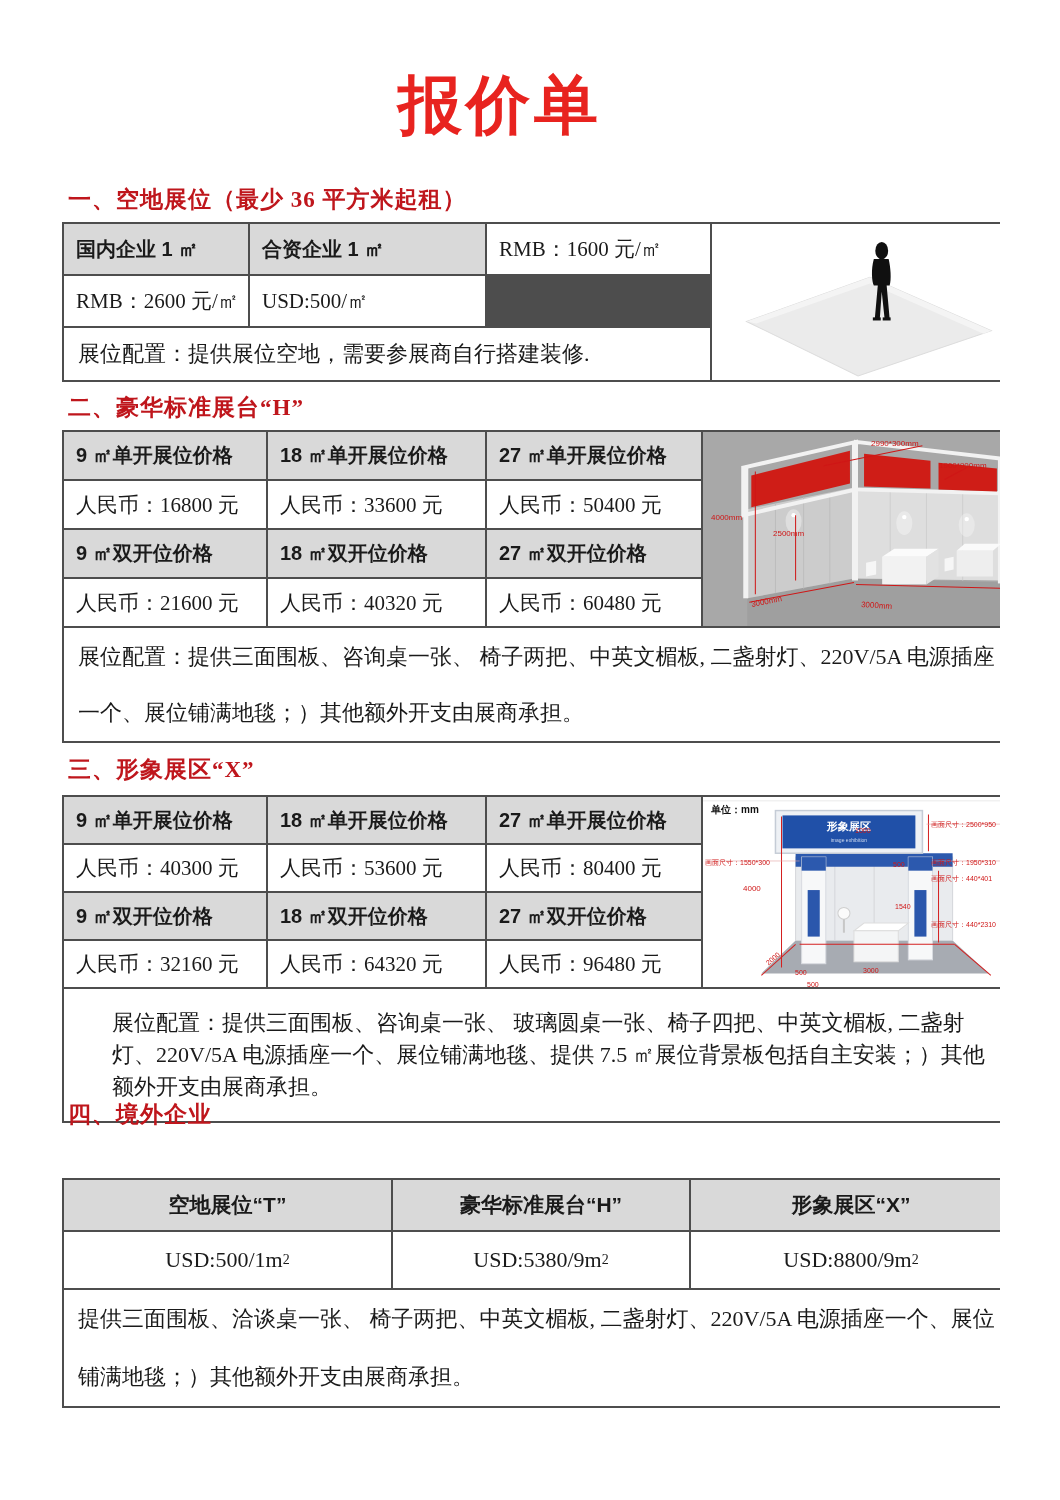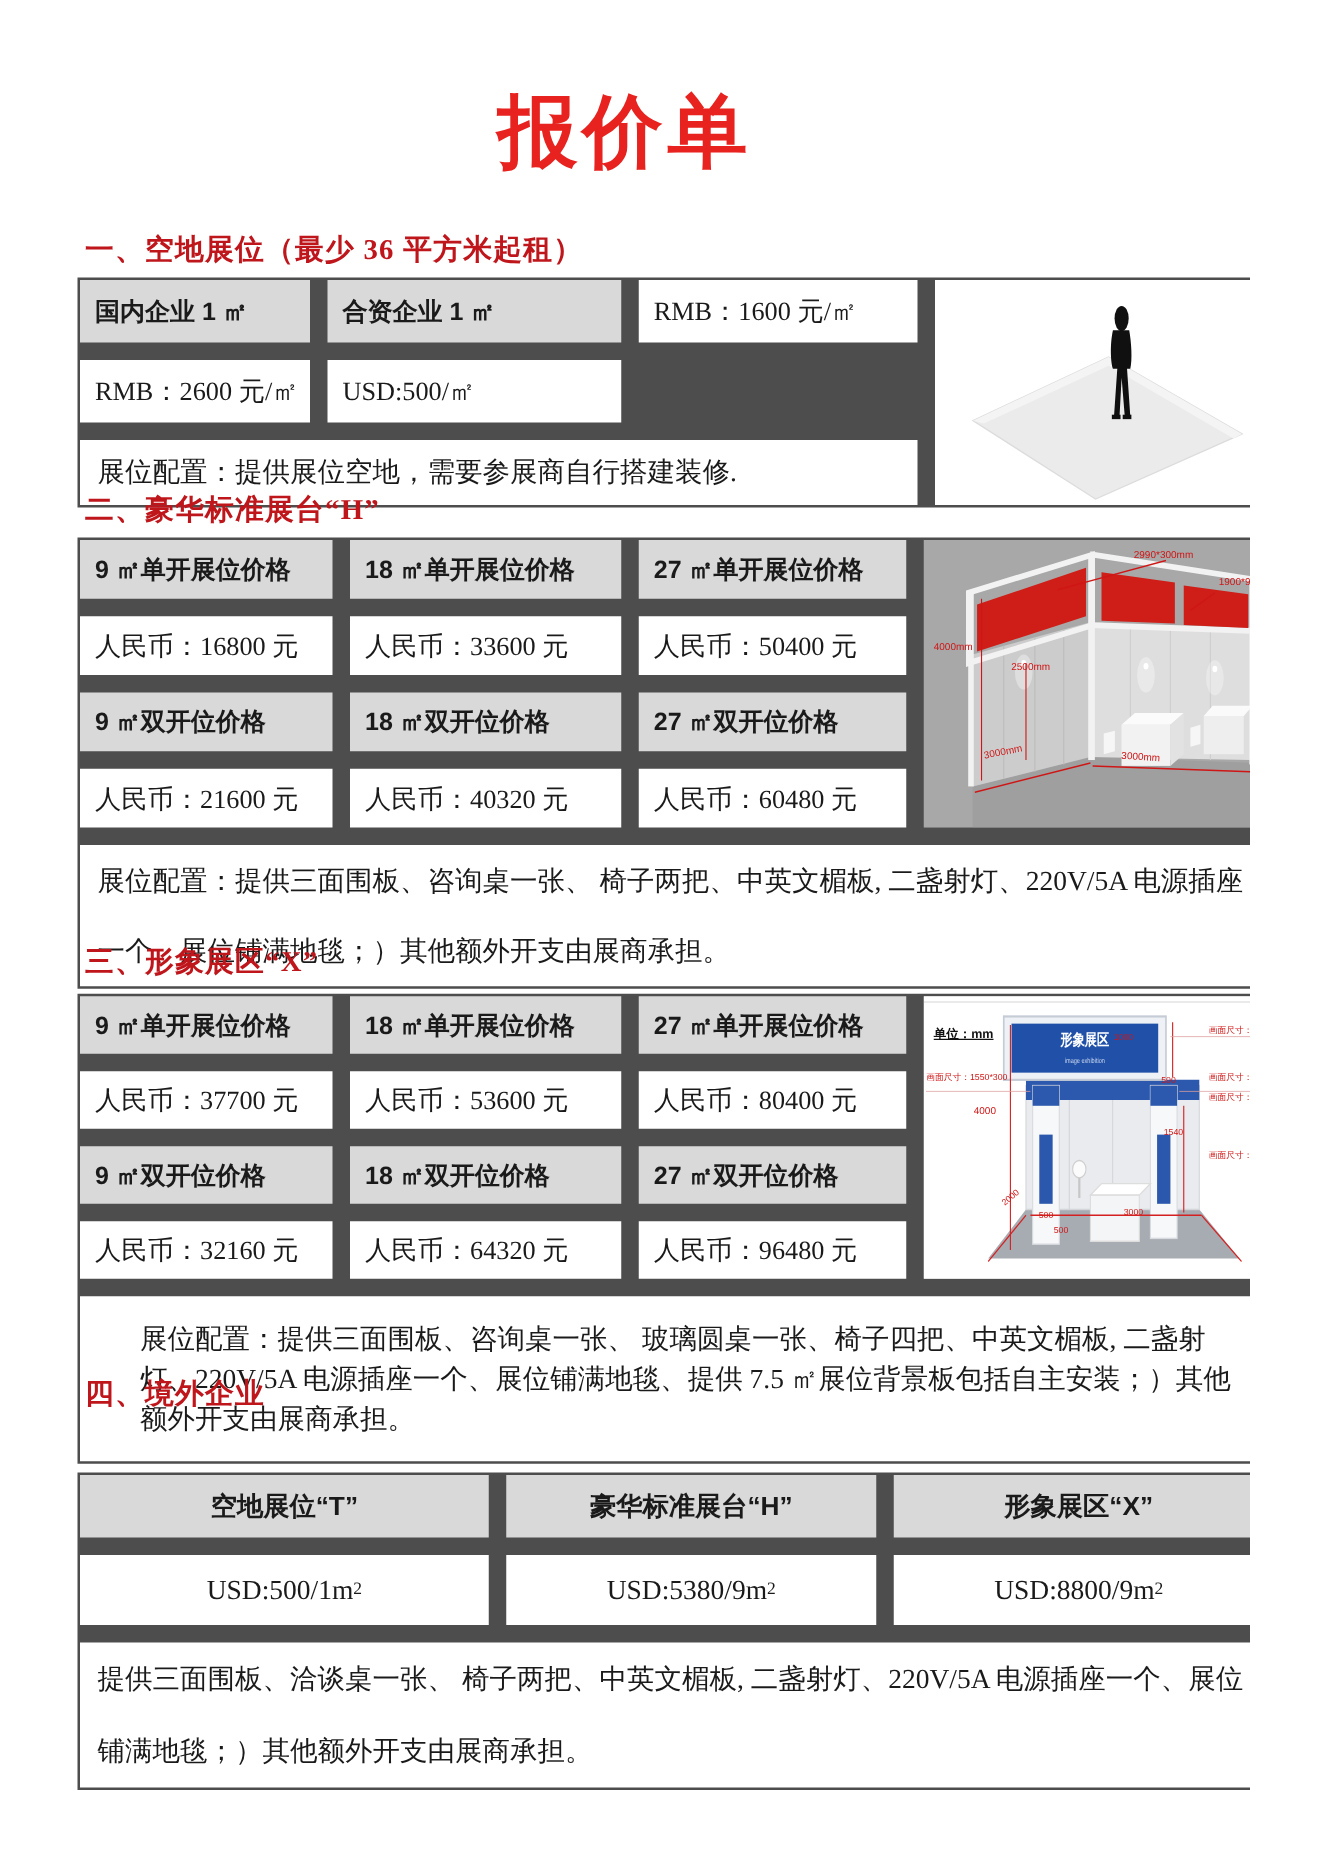--- a/index.html
+++ b/index.html
@@ -15,21 +15,21 @@
     font-family:"Liberation Sans","DejaVu Sans",sans-serif;
   }
   .sec-heading {
     position:absolute; left:68px; font-size:23px; font-weight:bold; color:#bf161c;
     font-family:"Liberation Serif","DejaVu Serif",serif; letter-spacing:1px;
   }
   #h1 { top:184px; } #h2 { top:392px; } #h3 { top:754px; } #h4 { top:1099px; }
 
   .tbl {
     position:absolute; left:62px; width:951px; background:#4d4d4d;
-    display:grid; gap:14px; padding:2px;
+    display:grid; gap:2px; padding:2px;
   }
   .cell {
     background:#fff; display:flex; align-items:center; padding:0 12px;
     font-size:21px; white-space:nowrap;
   }
   .cell.hd {
     background:#d9d9d9; font-weight:bold; font-size:20px;
     font-family:"Liberation Sans","DejaVu Sans",sans-serif;
   }
   .cell.cfg { white-space:normal; padding:0 14px; font-size:22px; }
@@ -196,37 +196,37 @@
         <line x1="224" y1="18" x2="224" y2="56" stroke="#d42020" stroke-width="1"></line>
         <line x1="58" y1="184" x2="92" y2="152" stroke="#d42020" stroke-width="1"></line>
         <line x1="96" y1="152" x2="250" y2="152" stroke="#d42020" stroke-width="1"></line>
         <line x1="250" y1="152" x2="286" y2="184" stroke="#d42020" stroke-width="1"></line>
         <line x1="222" y1="28" x2="302" y2="28" stroke="#e0a0a0" stroke-width="0.6"></line>
         <line x1="230" y1="66" x2="302" y2="66" stroke="#e0a0a0" stroke-width="0.6"></line>
         <line x1="2" y1="66" x2="96" y2="66" stroke="#e0a0a0" stroke-width="0.6"></line>
         <text x="145" y="34" text-anchor="middle" font-size="11" font-weight="bold" fill="#ffffff" font-family="Liberation Sans, sans-serif">形象展区</text>
         <text x="145" y="46" text-anchor="middle" font-size="5" fill="#cdd9ef" font-family="Liberation Sans, sans-serif">image exhibition</text>
       </svg>
-      <span class="ann black" style="left:8px; top:26px;text-decoration:underline;">单位：mm</span>
+      <span class="ann black" style="left:8px; top:8px;">单位：mm</span>
       <span class="ann small" style="left:228px; top:24px;">画面尺寸：2500*950</span>
       <span class="ann small" style="left:2px; top:62px;">画面尺寸：1550*300</span>
       <span class="ann small" style="left:228px; top:62px;">画面尺寸：1950*310</span>
       <span class="ann small" style="left:228px; top:78px;">画面尺寸：440*401</span>
       <span class="ann small" style="left:228px; top:124px;">画面尺寸：440*2310</span>
       <span class="ann" style="left:40px; top:88px;">4000</span>
       <span class="ann small" style="left:152px; top:30px;">1000</span>
       <span class="ann small" style="left:190px; top:64px;">500</span>
       <span class="ann small" style="left:192px; top:106px;">1540</span>
       <span class="ann small" style="left:62px; top:158px; transform:rotate(-40deg);">2000</span>
       <span class="ann small" style="left:92px; top:172px;">500</span>
       <span class="ann small" style="left:160px; top:170px;">3000</span>
       <span class="ann small" style="left:104px; top:184px;">500</span>
     </div>
 
-    <div class="cell">人民币：37700 元</div>
+    <div class="cell">人民币：40300 元</div>
     <div class="cell">人民币：53600 元</div>
     <div class="cell">人民币：80400 元</div>
 
     <div class="cell hd">9 ㎡双开位价格</div>
     <div class="cell hd">18 ㎡双开位价格</div>
     <div class="cell hd">27 ㎡双开位价格</div>
 
     <div class="cell">人民币：32160 元</div>
     <div class="cell">人民币：64320 元</div>
     <div class="cell">人民币：96480 元</div>

